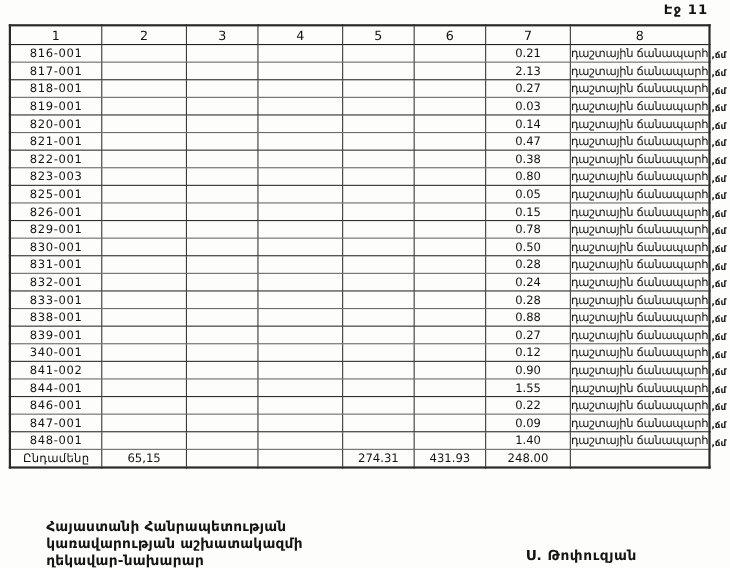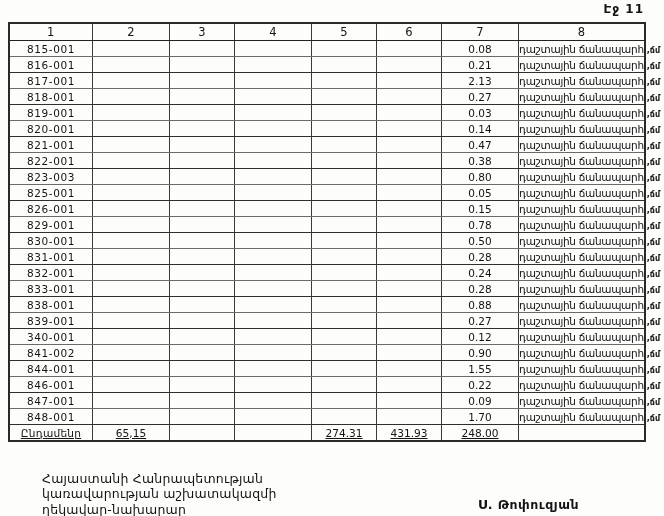--- a/index.html
+++ b/index.html
@@ -37,25 +37,25 @@
   .c3 { width:64px; }
   .c4 { width:76px; }
   .c5 { width:64px; }
   .c6 { width:64px; }
   .c7 { width:76px; font-size:10.8px; }
   .c8 { width:122px; text-align:left; padding-left:3px; font-weight:700; font-size:10.3px; letter-spacing:-0.3px; position:relative; }
   .margin-note {
     position:absolute; left:100%; top:3px; margin-left:3px;
     font-size:8px; font-weight:700; letter-spacing:0;
   }
-  .total-row td { font-size:10.6px;text-decoration:underline; }
+  .total-row td { font-size:10.6px; }
   .total-label { font-weight:400; letter-spacing:0.2px; }
   .footer-left {
     position:absolute; left:42px; top:471px;
-    font-size:12.5px; font-weight:400; line-height:15.4px;
+    font-size:12.5px; font-weight:700; line-height:15.4px;
     letter-spacing:0.2px;
   }
   .signature {
     position:absolute; left:478px; top:497px;
     font-size:12.5px; font-weight:700; letter-spacing:0.5px;
   }
 </style>
 </head>
 <body>
 
@@ -69,30 +69,20 @@
       <th class="c3">3</th>
       <th class="c4">4</th>
       <th class="c5">5</th>
       <th class="c6">6</th>
       <th class="c7">7</th>
       <th class="c8" style="text-align:center;font-weight:400;">8</th>
     </tr>
   </thead>
   <tbody>
       <tr>
-        <td class="c1">815-001</td>
-        <td class="c2"></td>
-        <td class="c3"></td>
-        <td class="c4"></td>
-        <td class="c5"></td>
-        <td class="c6"></td>
-        <td class="c7">0.08</td>
-        <td class="c8"><span>դաշտային ճանապարհ</span><span class="margin-note">,ճմ</span></td>
-      </tr>
-      <tr>
         <td class="c1">816-001</td>
         <td class="c2"></td>
         <td class="c3"></td>
         <td class="c4"></td>
         <td class="c5"></td>
         <td class="c6"></td>
         <td class="c7">0.21</td>
         <td class="c8"><span>դաշտային ճանապարհ</span><span class="margin-note">,ճմ</span></td>
       </tr>
       <tr>
@@ -305,21 +295,21 @@
         <td class="c7">0.09</td>
         <td class="c8"><span>դաշտային ճանապարհ</span><span class="margin-note">,ճմ</span></td>
       </tr>
       <tr>
         <td class="c1">848-001</td>
         <td class="c2"></td>
         <td class="c3"></td>
         <td class="c4"></td>
         <td class="c5"></td>
         <td class="c6"></td>
-        <td class="c7">1.70</td>
+        <td class="c7">1.40</td>
         <td class="c8"><span>դաշտային ճանապարհ</span><span class="margin-note">,ճմ</span></td>
       </tr>
     </tbody>
   <tfoot>
     <tr class="total-row">
       <td class="c1 total-label">Ընդամենը</td>
       <td class="c2">65,15</td>
       <td class="c3"></td>
       <td class="c4"></td>
       <td class="c5">274.31</td>

